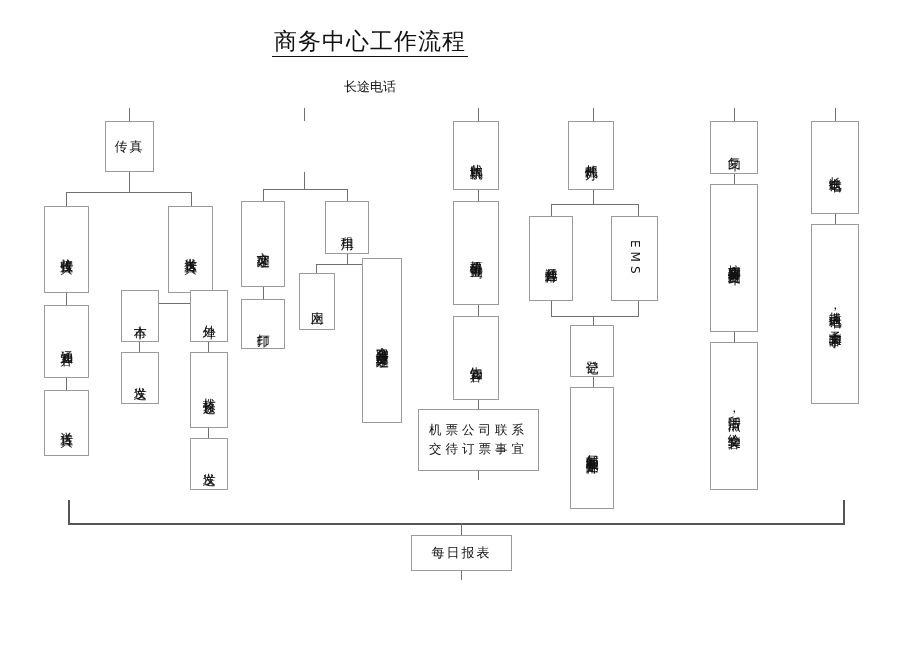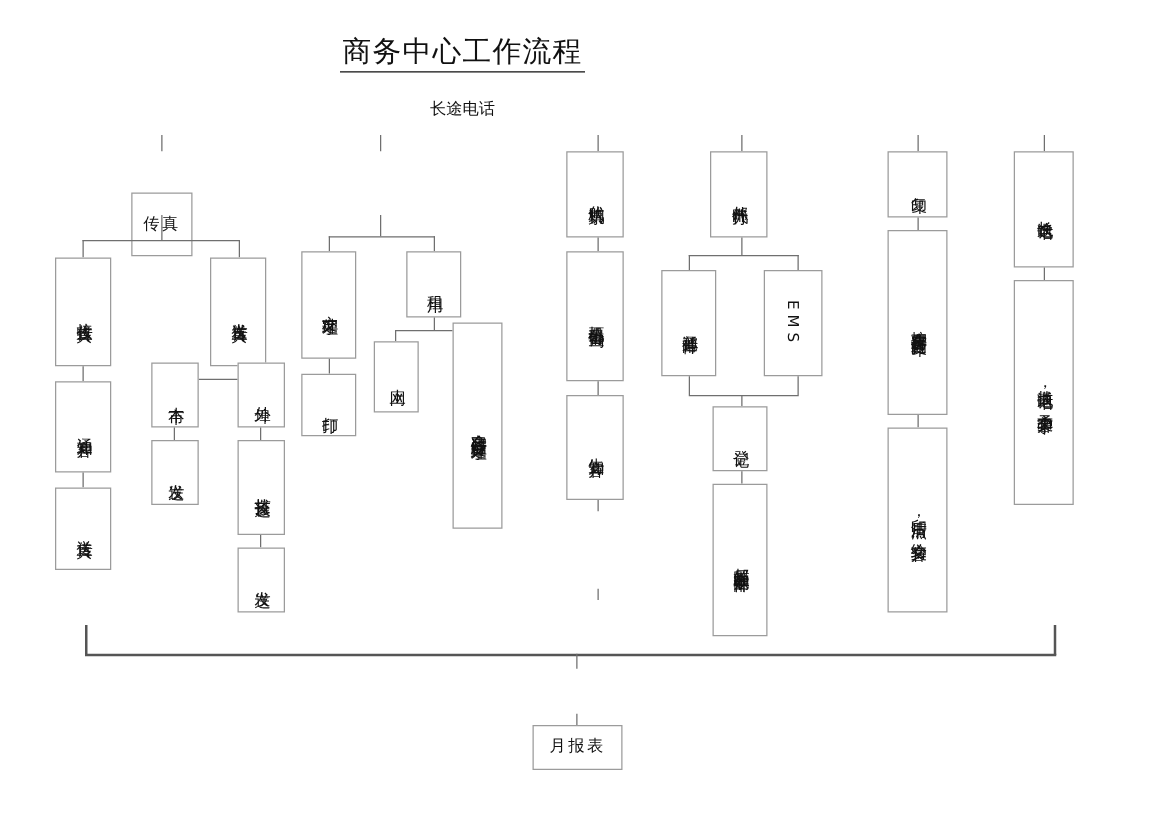--- a/index.html
+++ b/index.html
@@ -86,21 +86,21 @@
 </style>
 </head>
 <body>
 
 <div id="canvas">
 
   <div class="title"><span>商务中心工作流程</span></div>
   <div class="subtitle">长途电话</div>
 
   <div class="ln v" style="left:129px; top:108px; height:13px;"></div>
-  <div class="box horiz" style="left:105px; top:121px; width:49px; height:51px;margin-top:33px;">传真</div>
+  <div class="box horiz" style="left:105px; top:121px; width:49px; height:51px;">传真</div>
 
   <div class="ln v" style="left:129px; top:172px; height:20px;"></div>
   <div class="ln h" style="left:66px; top:192px; width:126px;"></div>
   <div class="ln v" style="left:66px; top:192px; height:14px;"></div>
   <div class="ln v" style="left:191px; top:192px; height:14px;"></div>
 
   <div class="box vert" style="left:44px; top:206px; width:45px; height:87px;">接收传真</div>
   <div class="ln v" style="left:66px; top:293px; height:12px;"></div>
   <div class="box vert" style="left:44px; top:305px; width:45px; height:73px;">通知客户</div>
   <div class="ln v" style="left:66px; top:378px; height:12px;"></div>
@@ -142,20 +142,21 @@
   <div class="box vert" style="left:299px; top:273px; width:36px; height:57px;">上网</div>
   <div class="box vert" style="left:362px; top:258px; width:40px; height:165px;">客户自己进行文字处理</div>
 
   <div class="ln v" style="left:478px; top:108px; height:13px;"></div>
   <div class="box vert" style="left:453px; top:121px; width:46px; height:69px;">代购机票</div>
   <div class="ln v" style="left:478px; top:190px; height:11px;"></div>
   <div class="box vert" style="left:453px; top:201px; width:46px; height:104px;">机票公司查询</div>
   <div class="ln v" style="left:478px; top:305px; height:11px;"></div>
   <div class="box vert" style="left:453px; top:316px; width:46px; height:84px;">告知客户</div>
   <div class="ln v" style="left:478px; top:400px; height:9px;"></div>
+  <div class="box horiz spaced" style="left:418px; top:409px; width:121px; height:62px;">机票公司联系交待订票事宜</div>
   <div class="ln v" style="left:478px; top:471px; height:9px;"></div>
 
   <div class="ln v" style="left:593px; top:108px; height:13px;"></div>
   <div class="box vert" style="left:568px; top:121px; width:46px; height:69px;">邮件代办</div>
   <div class="ln v" style="left:593px; top:190px; height:14px;"></div>
   <div class="ln h" style="left:551px; top:204px; width:88px;"></div>
   <div class="ln v" style="left:551px; top:204px; height:12px;"></div>
   <div class="ln v" style="left:638px; top:204px; height:12px;"></div>
 
   <div class="box vert" style="left:529px; top:216px; width:44px; height:85px;">普通邮件</div>
@@ -180,16 +181,16 @@
   <div class="ln v" style="left:835px; top:108px; height:13px;"></div>
   <div class="box vert" style="left:811px; top:121px; width:48px; height:93px;">长途电话</div>
   <div class="ln v" style="left:835px; top:214px; height:10px;"></div>
   <div class="box vert" style="left:811px; top:224px; width:48px; height:180px;">拨通电话，交予客户手中</div>
 
   <div class="ln thick-v" style="left:68px; top:500px; height:24px;"></div>
   <div class="ln thick-v" style="left:843px; top:500px; height:24px;"></div>
   <div class="ln thick-h" style="left:68px; top:523px; width:777px;"></div>
   <div class="ln v" style="left:461px; top:523px; height:12px;"></div>
 
+  <div class="box horiz" style="left:411px; top:535px; width:101px; height:36px;">每日报表</div>
   <div class="ln v" style="left:461px; top:571px; height:9px;"></div>
-  <div class="box horiz" style="left:426px; top:580px; width:72px; height:36px;">月报表</div>
 
 </div>
 
 </body></html>

